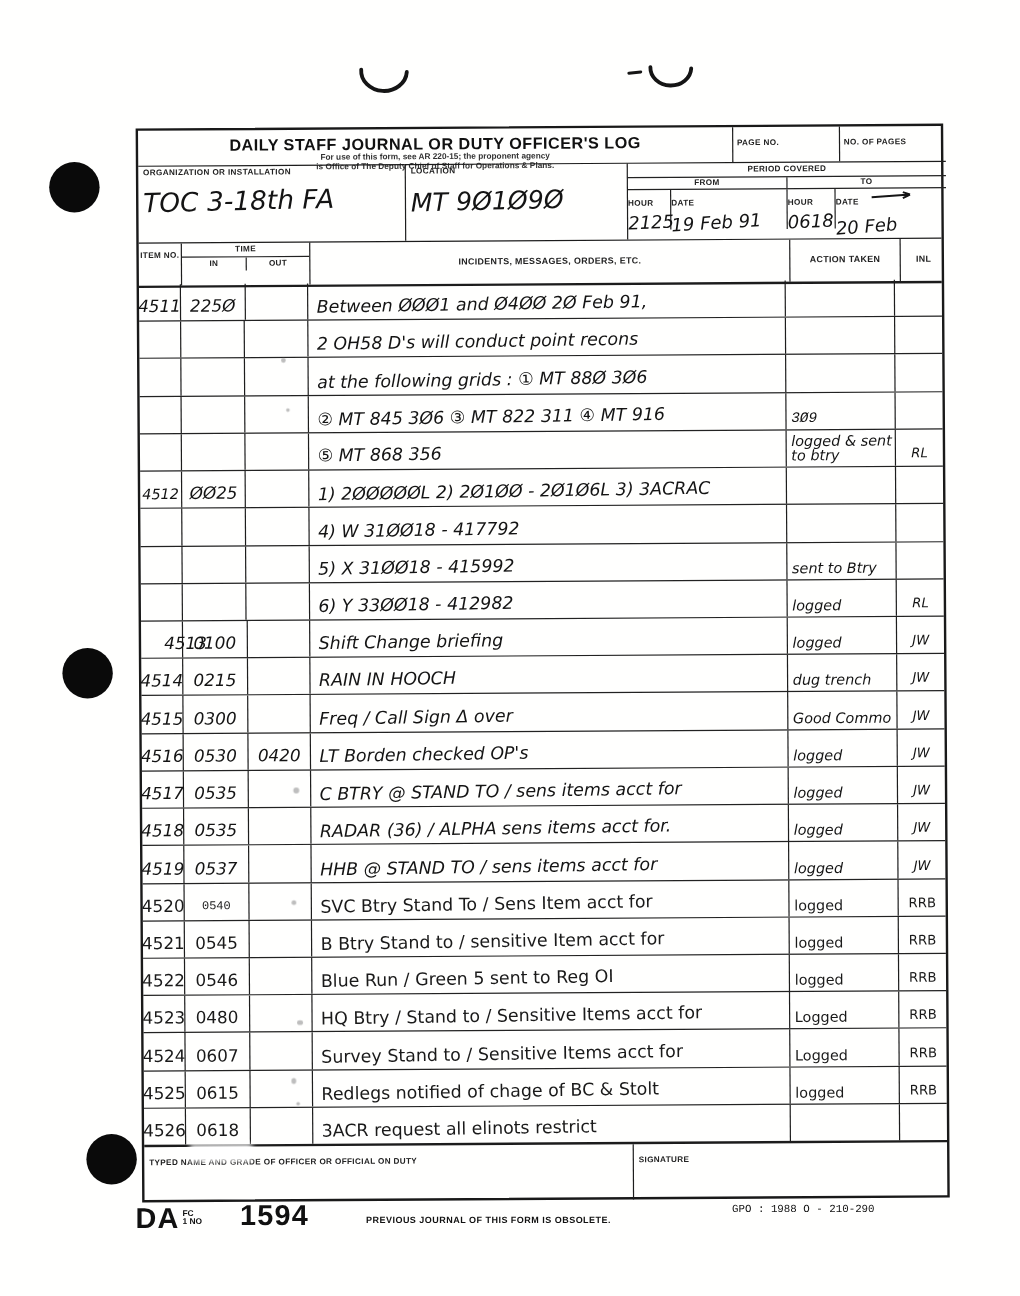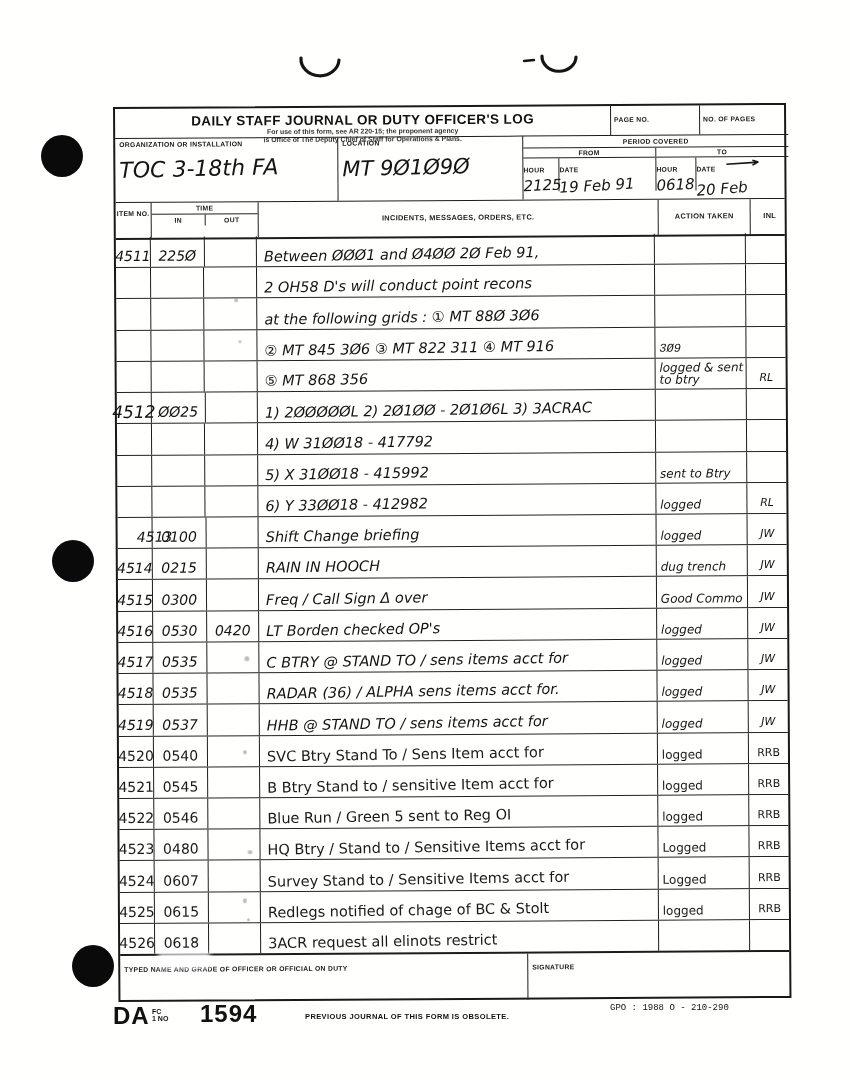--- a/index.html
+++ b/index.html
@@ -217,21 +217,21 @@
           </div>
           <div class="bc act">
             <span class="hw hw-cell" style="font-size:12px;line-height:12px;white-space:normal;">logged &amp; sent to btry</span>
           </div>
           <div class="bc inl">
             <span class="hw hw-cell" style="font-size:11px;">RL</span>
           </div>
         </div>
         <div class="brow">
           <div class="bc item">
-            <span class="hw hw-cell" style="font-size:17px;">4512</span>
+            <span class="hw hw-cell" style="font-size:12px;">4512</span>
           </div>
           <div class="bc tin">
             <span class="hw hw-cell" style="font-size:14px;">ØØ25</span>
           </div>
           <div class="bc tout">
             <span class="hw hw-cell" style="font-size:14px;"></span>
           </div>
           <div class="bc inc">
             <span class="hw hw-cell" style="font-size:14.5px;transform:rotate(-0.6deg);">1) 2ØØØØØL  2) 2Ø1ØØ - 2Ø1Ø6L  3) 3ACRAC</span>
           </div>
@@ -440,21 +440,21 @@
           </div>
           <div class="bc inl">
             <span class="hw hw-cell" style="font-size:11px;">JW</span>
           </div>
         </div>
         <div class="brow">
           <div class="bc item">
             <span class="hw2 hw-cell" style="font-size:14px;">4520</span>
           </div>
           <div class="bc tin">
-            <span class="hw2 hw-cell" style="font-size:14px;">0540</span>
+            <span class="hw2 hw-cell" style="font-size:10px;font-family:Liberation Mono, monospace;">0540</span>
           </div>
           <div class="bc tout">
             <span class="hw2 hw-cell" style="font-size:14px;"></span>
           </div>
           <div class="bc inc">
             <span class="hw2 hw-cell" style="font-size:14.5px;transform:rotate(-0.6deg);">SVC Btry Stand To / Sens Item acct for</span>
           </div>
           <div class="bc act">
             <span class="hw2 hw-cell" style="font-size:12px;line-height:12px;white-space:normal;">logged</span>
           </div>

